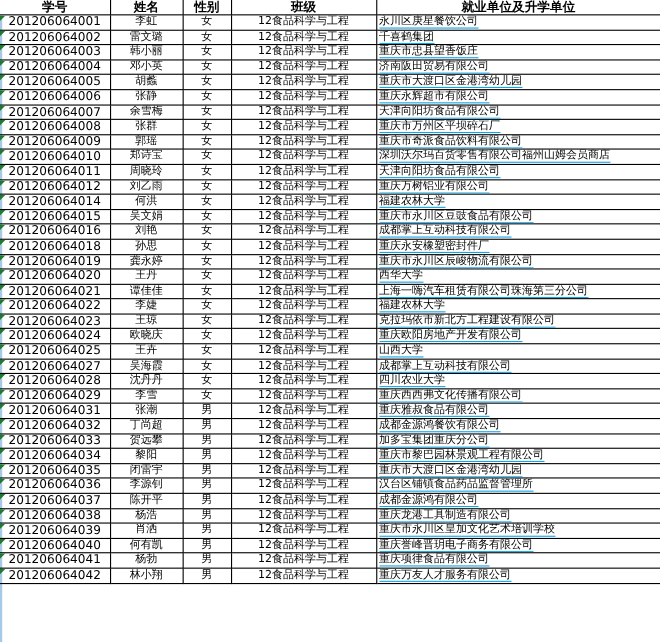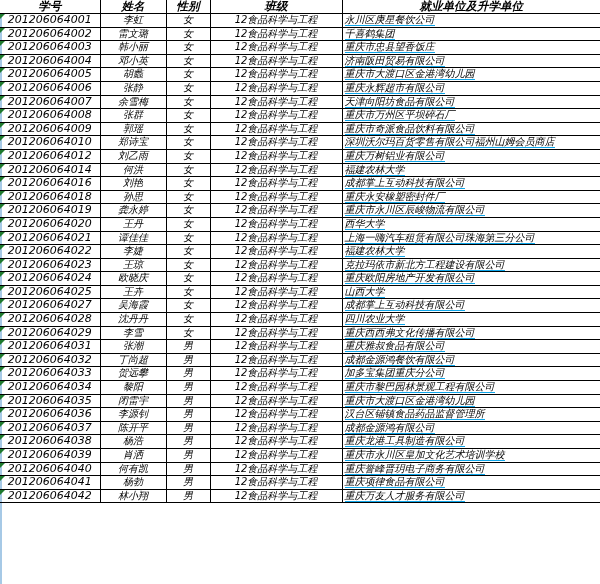--- a/index.html
+++ b/index.html
@@ -1,17 +1,17 @@
 <!DOCTYPE html>
 <html><head>
 <meta charset="utf-8">
 <style>
   html, body { margin:0; padding:0; background:#ffffff; }
   body { width:600px; height:584px; overflow:hidden; position:relative; font-family:"DejaVu Sans", "Liberation Sans", sans-serif; }
-  table { border-collapse:collapse; table-layout:fixed; position:absolute; left:0; top:0; width:600px;font-style:italic; }
+  table { border-collapse:collapse; table-layout:fixed; position:absolute; left:0; top:0; width:600px; }
   col.c1 { width:100px; } col.c2 { width:66px; } col.c3 { width:44px; } col.c4 { width:132px; } col.c5 { width:258px; }
   th { height:13px; font-size:11.5px; font-weight:bold; color:#000; text-align:center; padding:0; line-height:13px; border-bottom:1px solid #000; border-right:1px solid #000; white-space:nowrap; overflow:hidden; }
   th.last { border-right:none; }
   td { height:12.6px; font-size:10px; line-height:12.6px; color:#000; padding:0; border-bottom:1px solid #000; border-right:1px solid #000; white-space:nowrap; overflow:hidden; }
   td.id { text-align:center; position:relative; font-size:11px;margin-left:36px; }
   td.id .tri { position:absolute; left:0; top:0; width:0; height:0; border-top:5px solid #1e7a2e; border-right:5px solid transparent; }
   td.name, td.gender, td.cls { text-align:center; }
   td.unit { text-align:left; padding-left:2px; border-right:none; }
   td.unit span { border-bottom:1px solid #0ea5e9; }
   .edge { position:absolute; left:0; top:14px; width:2px; height:570px; background:#6aa5d6; opacity:0.6; }
@@ -102,32 +102,46 @@
         <td class="unit"><span>重庆市奇派食品饮料有限公司</span></td>
       </tr>
       <tr>
         <td class="id"><i class="tri"></i><span>201206064010</span></td>
         <td class="name">郑诗宝</td>
         <td class="gender">女</td>
         <td class="cls">12食品科学与工程</td>
         <td class="unit"><span>深圳沃尔玛百货零售有限公司福州山姆会员商店</span></td>
       </tr>
       <tr>
+        <td class="id"><i class="tri"></i><span>201206064011</span></td>
+        <td class="name">周晓玲</td>
+        <td class="gender">女</td>
+        <td class="cls">12食品科学与工程</td>
+        <td class="unit"><span>天津向阳坊食品有限公司</span></td>
+      </tr>
+      <tr>
         <td class="id"><i class="tri"></i><span>201206064012</span></td>
         <td class="name">刘乙雨</td>
         <td class="gender">女</td>
         <td class="cls">12食品科学与工程</td>
         <td class="unit"><span>重庆万树铝业有限公司</span></td>
       </tr>
       <tr>
         <td class="id"><i class="tri"></i><span>201206064014</span></td>
         <td class="name">何洪</td>
         <td class="gender">女</td>
         <td class="cls">12食品科学与工程</td>
         <td class="unit"><span>福建农林大学</span></td>
+      </tr>
+      <tr>
+        <td class="id"><i class="tri"></i><span>201206064015</span></td>
+        <td class="name">吴文娟</td>
+        <td class="gender">女</td>
+        <td class="cls">12食品科学与工程</td>
+        <td class="unit"><span>重庆市永川区豆豉食品有限公司</span></td>
       </tr>
       <tr>
         <td class="id"><i class="tri"></i><span>201206064016</span></td>
         <td class="name">刘艳</td>
         <td class="gender">女</td>
         <td class="cls">12食品科学与工程</td>
         <td class="unit"><span>成都掌上互动科技有限公司</span></td>
       </tr>
       <tr>
         <td class="id"><i class="tri"></i><span>201206064018</span></td>

